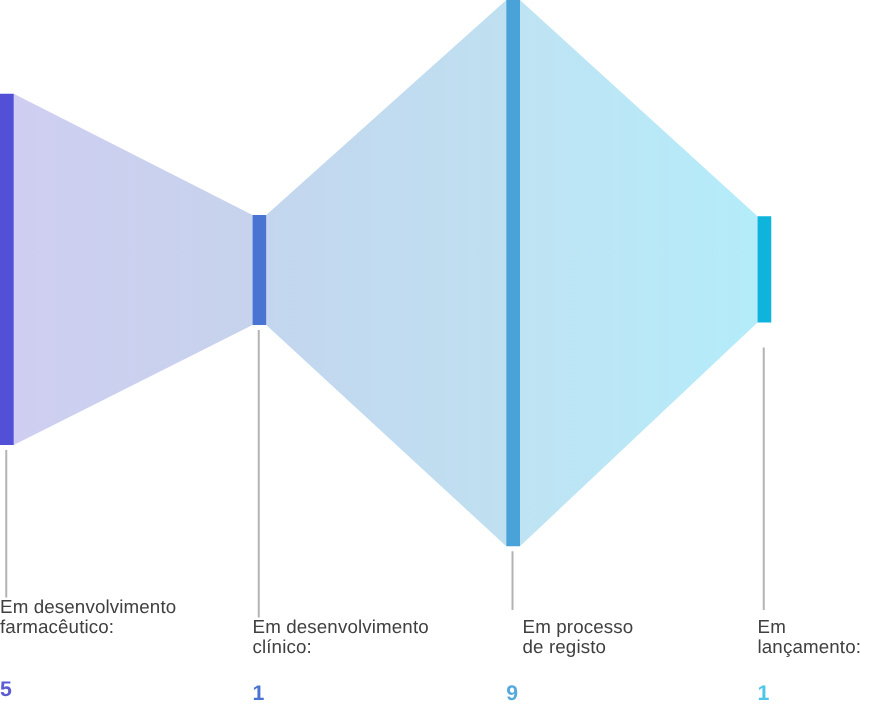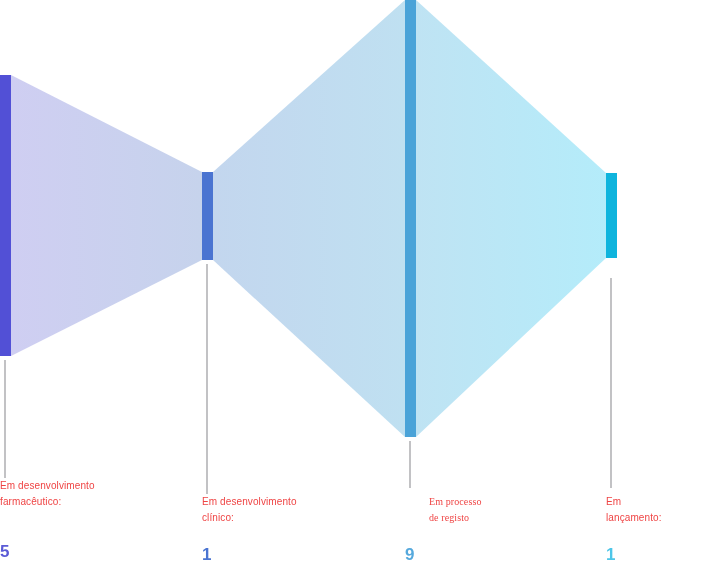--- a/index.html
+++ b/index.html
@@ -19,23 +19,23 @@
   }
   #funnel-svg {
     position: absolute;
     left: 0;
     top: 0;
     width: 709px;
     height: 564px;
   }
   .stage-label {
     position: absolute;
-    font-size: 10px;
+    font-size: 15px;
     line-height: 16px;
-    color: #ef4444;
+    color: #404040;
     letter-spacing: 0.1px;
     white-space: pre-line;
     font-family: "Liberation Sans", "DejaVu Sans", sans-serif;
   }
   .stage-value {
     position: absolute;
     font-size: 17px;
     font-weight: bold;
     line-height: 18px;
     letter-spacing: 0.2px;
@@ -79,19 +79,19 @@
     <line x1="410" y1="441" x2="410" y2="488" stroke="#b3b3b6" stroke-width="1.6"></line>
     <line x1="611" y1="278" x2="611" y2="488" stroke="#b3b3b6" stroke-width="1.6"></line>
   </svg>
 
   <div class="stage-label" style="left:0px; top:478px; width:190px;"><span>Em desenvolvimento</span><br><span>farmacêutico:</span></div>
   <div class="stage-value" style="left:0px; top:543px; color:#5b5bd6;">5</div>
 
   <div class="stage-label" style="left:202px; top:494px; width:190px;"><span>Em desenvolvimento</span><br><span>clínico:</span></div>
   <div class="stage-value" style="left:202px; top:546px; color:#4a74d1;">1</div>
 
-  <div class="stage-label" style="left:429px; top:494px; width:190px;font-family:Liberation Serif, serif;"><span>Em processo</span><br><span>de registo</span></div>
+  <div class="stage-label" style="left:418px; top:494px; width:190px;"><span>Em processo</span><br><span>de registo</span></div>
   <div class="stage-value" style="left:405px; top:546px; color:#56a9dd;">9</div>
 
   <div class="stage-label" style="left:606px; top:494px; width:150px;"><span>Em</span><br><span>lançamento:</span></div>
   <div class="stage-value" style="left:606px; top:546px; color:#4ec6e8;">1</div>
 
 </div>
 
 </body></html>

